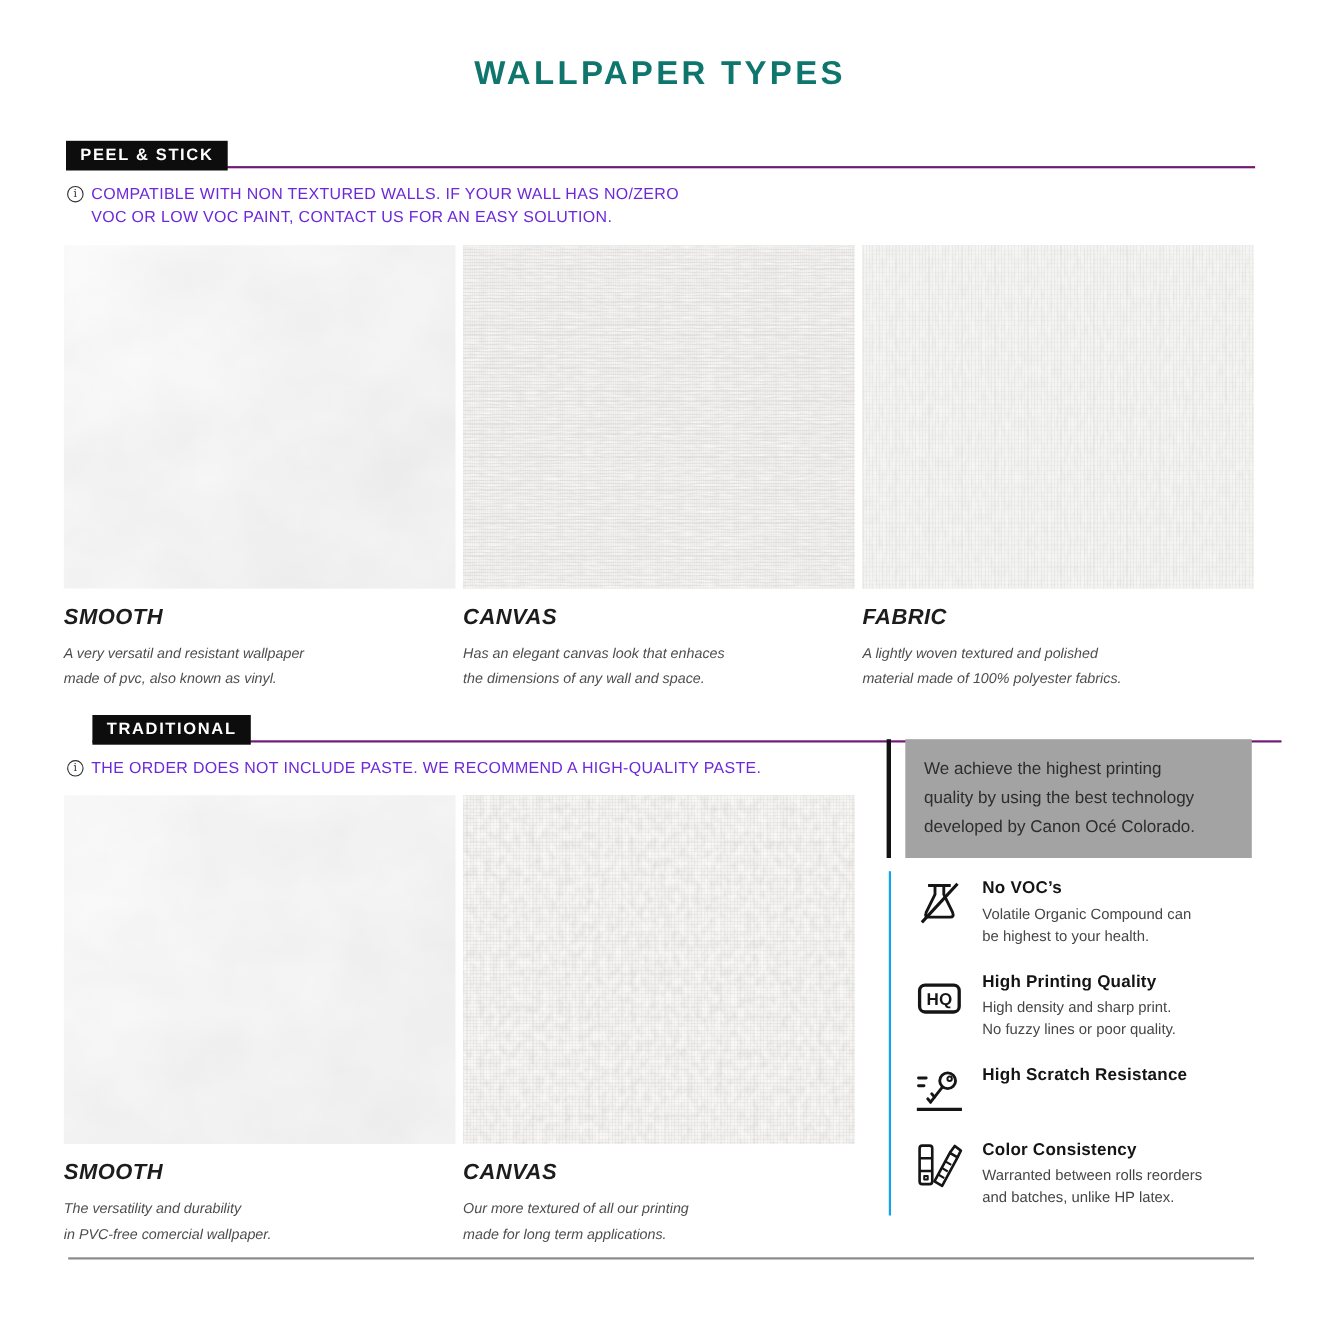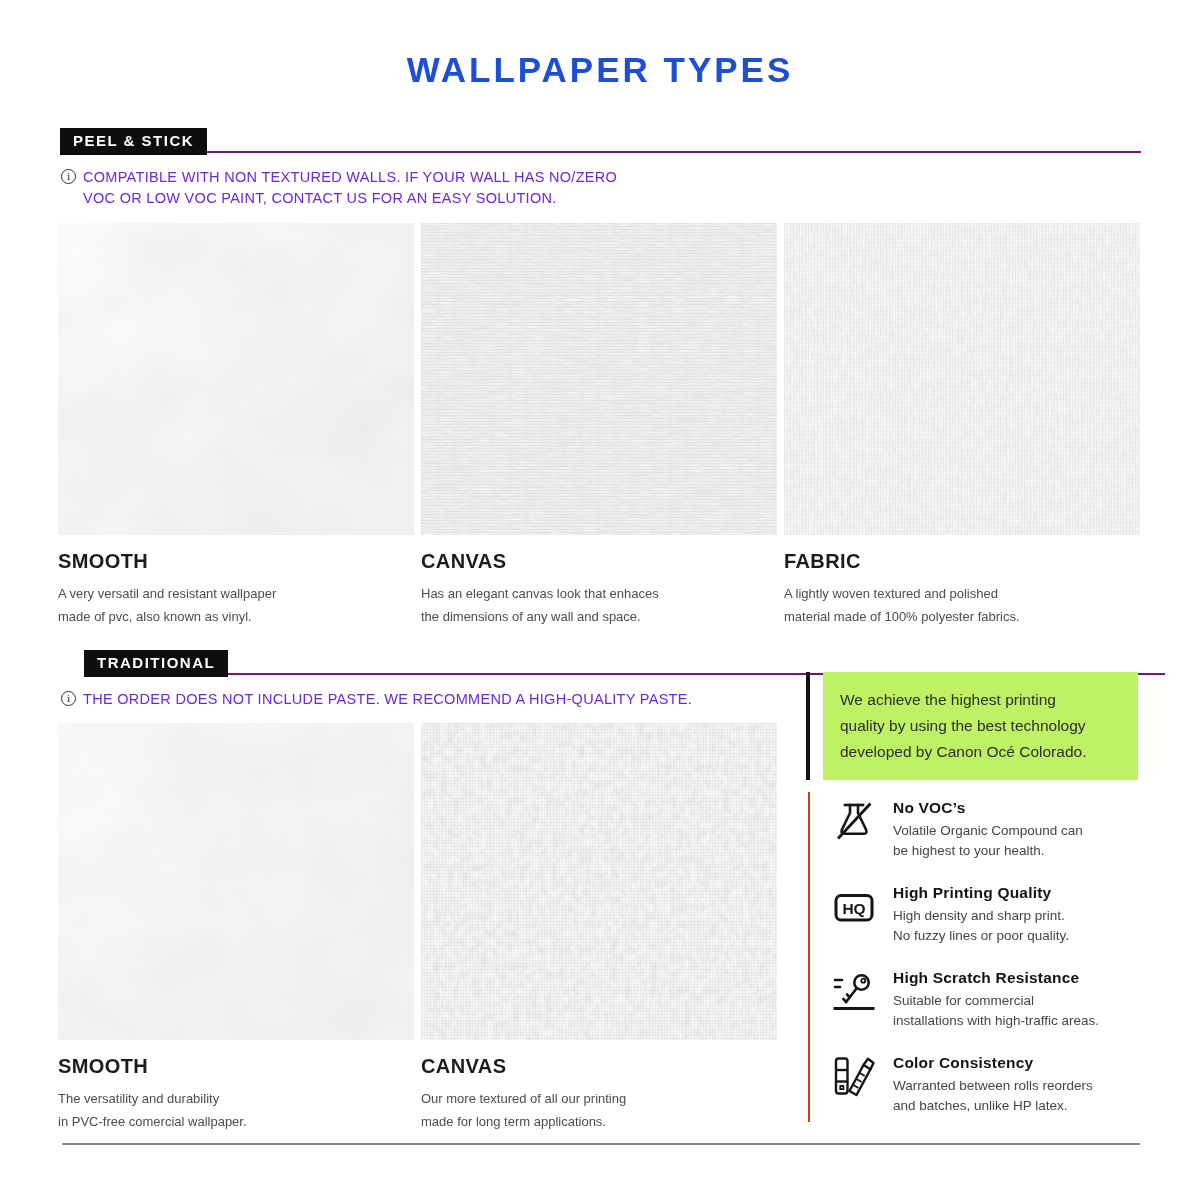--- a/index.html
+++ b/index.html
@@ -2,21 +2,21 @@
 <html><head>
 <meta charset="utf-8">
 <style>
   * { margin:0; padding:0; box-sizing:border-box; }
   html,body { width:1200px; height:1200px; background:#ffffff;
     font-family:"Liberation Sans", sans-serif; color:#1d1d1d; position:relative; }
   .page { position:absolute; inset:0; overflow:hidden; }
 
   
   .title { position:absolute; top:50px; left:0; width:1200px; text-align:center;
-    font-size:35px; font-weight:bold; letter-spacing:3px; color:#1d4ed8; }
+    font-size:30px; font-weight:bold; letter-spacing:3px; color:#0f766e; }
 
   
   .hdr { position:absolute; left:60px; width:1081px; height:25px; border-bottom:2px solid #701a75; }
   .hdr-box { display:inline-block; background:#0d0d0d; color:#ffffff; font-size:15px;
     font-weight:bold; letter-spacing:1.5px; padding:4px 13px 5px 13px; height:27px; }
   #hdr-peel { top:128px; }
   #hdr-trad { top:650px;margin-left:24px; }
 
   
   .note { position:absolute; left:61px; display:flex; align-items:flex-start; }
@@ -44,32 +44,32 @@
       repeating-linear-gradient(90deg, rgba(160,155,145,0.09) 0px, rgba(160,155,145,0.09) 1px, rgba(255,255,255,0) 1px, rgba(255,255,255,0) 2px); }
   .tex-fabric { background-color:#f3f3f1;
     background-image:
       repeating-linear-gradient(90deg, rgba(145,143,135,0.14) 0px, rgba(145,143,135,0.14) 1px, rgba(255,255,255,0) 1px, rgba(255,255,255,0) 3px),
       repeating-linear-gradient(180deg, rgba(145,143,135,0.07) 0px, rgba(145,143,135,0.07) 1px, rgba(255,255,255,0) 1px, rgba(255,255,255,0) 4px); }
   .tex-canvas-rough { background-color:#f4f3f0;
     background-image:
       repeating-linear-gradient(90deg, rgba(135,130,120,0.13) 0px, rgba(135,130,120,0.13) 1px, rgba(255,255,255,0) 1px, rgba(255,255,255,0) 3px),
       repeating-linear-gradient(180deg, rgba(135,130,120,0.13) 0px, rgba(135,130,120,0.13) 1px, rgba(255,255,255,0) 1px, rgba(255,255,255,0) 3px); }
 
-  .caption { margin-top:15px; }
+  .caption { margin-top:15px;font-style:italic; }
   .caption h3 { font-size:20px; font-weight:bold; letter-spacing:0.4px; color:#1c1c1c; margin-bottom:9px; }
   .caption p { font-size:13px; line-height:23px; color:#4d4d4d; white-space:pre-line; }
 
   
   .quote { position:absolute; left:806px; top:672px; width:332px; }
   .quote-bar { position:absolute; left:0; top:0; bottom:0; width:4px; background:#121212; }
-  .quote-box { margin-left:17px; background:#bef264; padding:15px 10px 15px 17px;
+  .quote-box { margin-left:17px; background:#a3a3a3; padding:15px 10px 15px 17px;
     font-size:15.5px; line-height:26px; color:#2d2d2d; white-space:pre-line; }
 
   .features { position:absolute; left:808px; top:792px; width:340px;
-    border-left:2px solid #c2410c; padding:7px 0 6px 22px; }
+    border-left:2px solid #0ea5e9; padding:7px 0 6px 22px; }
   .feature { display:flex; gap:17px; margin-bottom:23px; }
   .feature:last-child { margin-bottom:0; }
   .f-icon { flex:0 0 44px; width:44px; height:44px; margin-top:1px; }
   .f-title { font-size:15.5px; font-weight:bold; color:#141414; margin-bottom:4px; letter-spacing:0.2px; }
   .f-desc { font-size:13.5px; line-height:20px; color:#464646; white-space:pre-line; }
 
   .bottom-rule { position:absolute; left:62px; top:1143px; width:1078px; height:2px; background:#8a8a8a; }
 
   svg.icon-svg { display:block; }
 </style>
@@ -236,22 +236,20 @@
           <circle cx="29.5" cy="12.5" r="7.2"></circle>
           <circle cx="31.3" cy="10.7" r="2" stroke-width="1.8"></circle>
           <path d="M24.5 18.5 L14 32"></path>
           <path d="M14 32 l-2.6 -3.1"></path>
           <path d="M17.6 27.4 l-2.6 -3.1"></path>
           <path d="M3 38.5 H41" stroke-width="3" stroke-linecap="square"></path>
         </svg>
       </div>
       <div class="f-text">
         <div class="f-title">High Scratch Resistance</div>
-        <div class="f-desc">Suitable for commercial
-installations with high-traffic areas.</div>
       </div>
     </div>
 
     <div class="feature">
       <div class="f-icon">
         <svg class="icon-svg" viewBox="0 0 44 44" width="44" height="44" fill="none" stroke="#151515" stroke-width="2.4" stroke-linejoin="round">
           <rect x="4" y="3.5" width="11.5" height="35" rx="2.5"></rect>
           <path d="M4 15 H15.5"></path>
           <path d="M4 26.5 H15.5"></path>
           <rect x="8.2" y="31" width="3.2" height="3.2" stroke-width="1.8"></rect>

